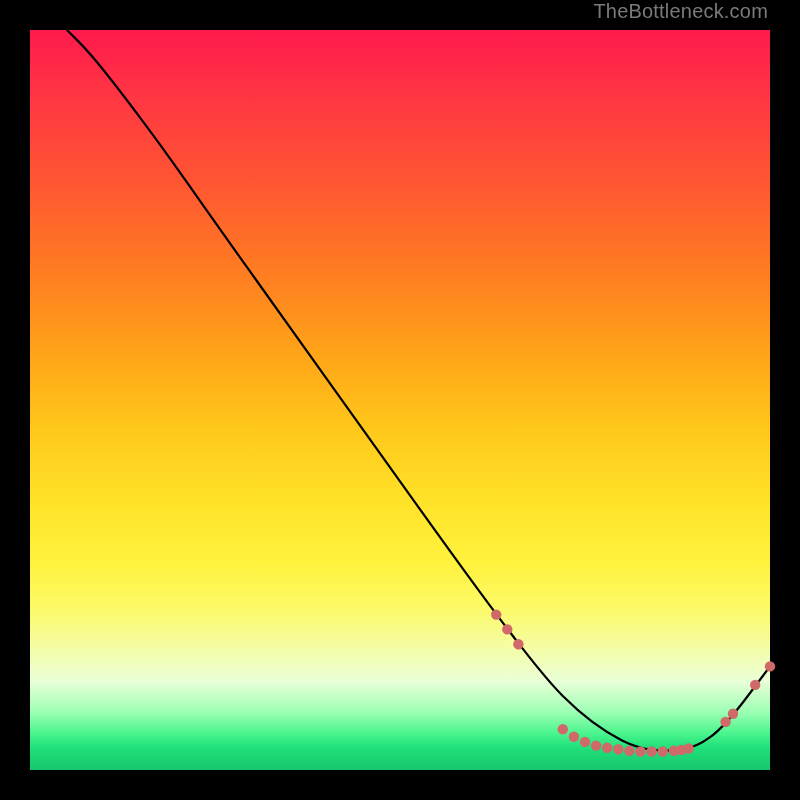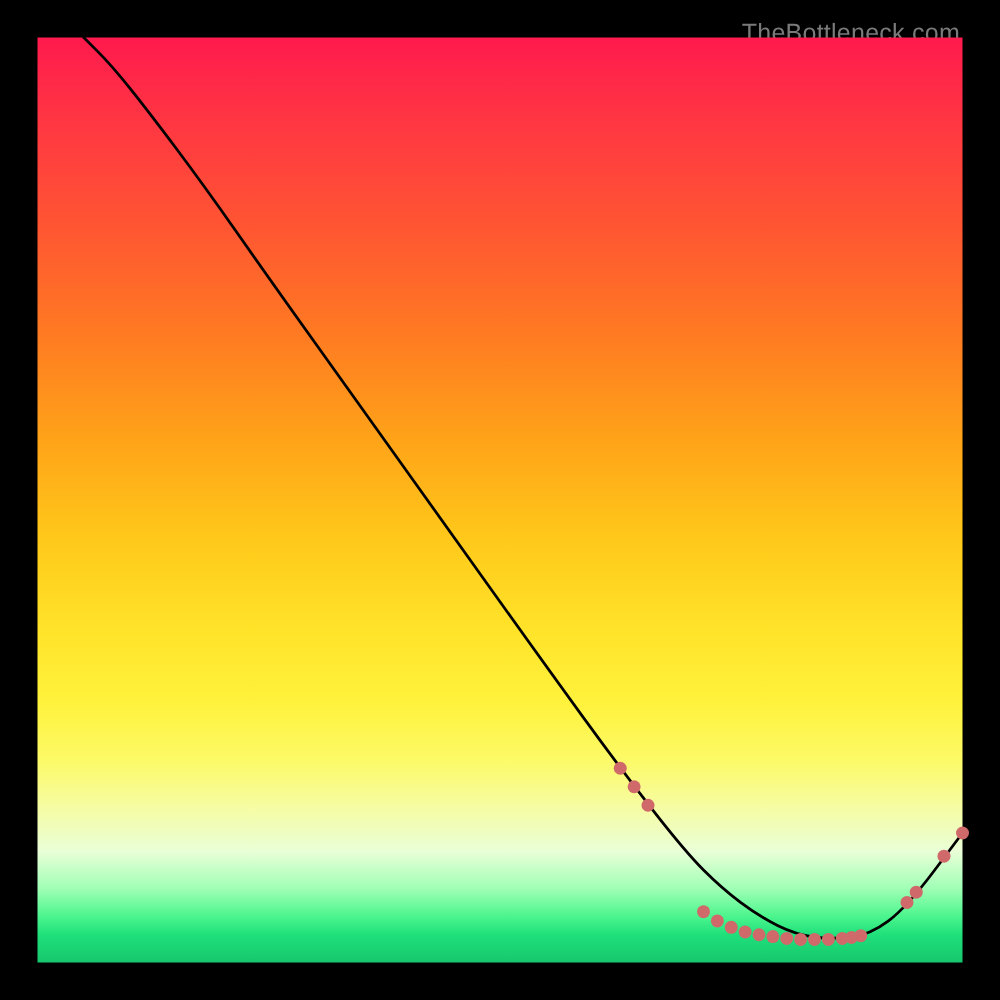--- a/index.html
+++ b/index.html
@@ -38,21 +38,21 @@
       #f6fca0 83%,
       #e9ffd7 88%,
       #a0ffb5 92%,
       #4cf58e 95%,
       #1fe07a 97%,
       #16c76d 100%
     );
   }
   .watermark {
     position: absolute;
-    top: 16px;
+    top: 0;
     right: 32px;
     color: #7a7a7a;
     font-size: 20px;
     letter-spacing: 0.2px;
     user-select: none;
   }
   svg.curve {
     position: absolute;
     left: 0;
     top: 0;

